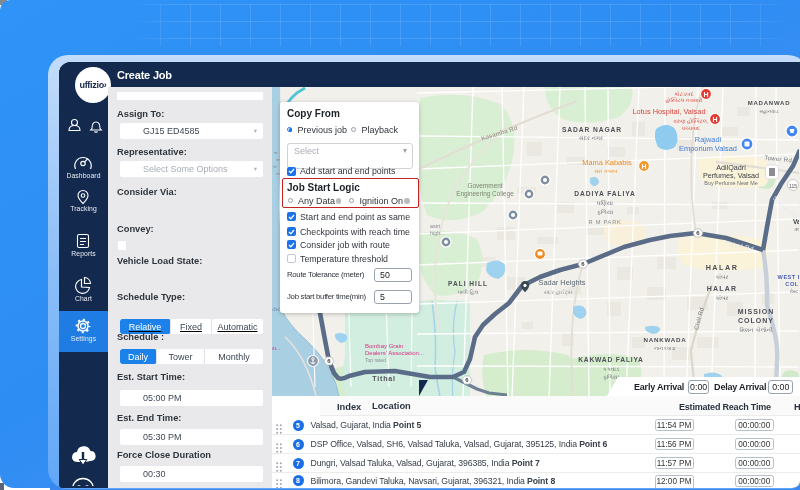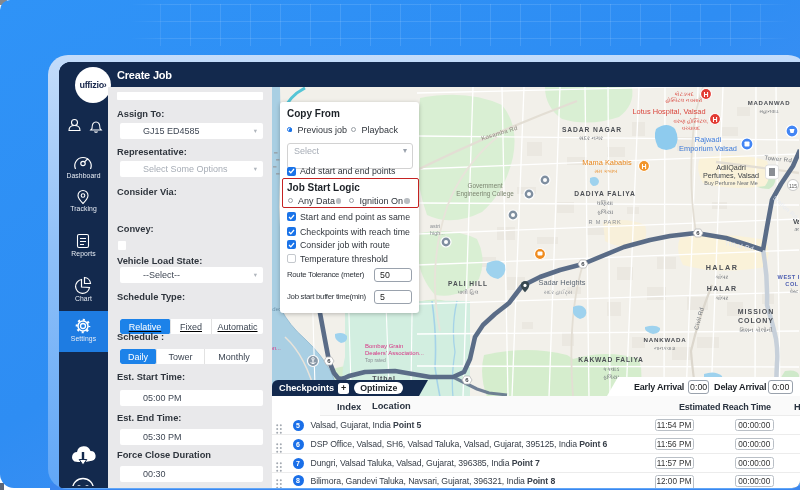--- a/index.html
+++ b/index.html
@@ -333,21 +333,20 @@
   <div class="form" id="form">
    <div style="position:absolute;left:9px;top:4.5px;width:146px;height:8.5px;background:#fff;border-radius:1px;"></div>
    <div class="flabel" style="top:22px;">Assign To:</div>
    <div class="ffield" style="top:36px;">GJ15 ED4585<span class="car">▾</span></div>
    <div class="flabel" style="top:60px;">Representative:</div>
    <div class="ffield" style="top:74px;"><span class="ph">Select Some Options</span><span class="car">▾</span></div>
    <div class="flabel" style="top:100px;">Consider Via:</div>
    <div class="flabel" style="top:137px;">Convey:</div>
    <div style="position:absolute;left:9.5px;top:154px;width:8.5px;height:8.5px;background:#fff;border-radius:1px;"></div>
    <div class="flabel" style="top:169px;">Vehicle Load State:</div>
-   <div class="ffield" style="top:180px;">--Select--<span class="car">▾</span></div>
    <div class="flabel" style="top:205px;">Schedule Type:</div>
    <div class="segc" style="top:232px;text-decoration:underline;">
           <div class="on" style="width:51px;">Relative</div>
           <div style="width:41px;">Fixed</div>
           <div style="width:51px;">Automatic</div>
         </div>
    <div class="flabel" style="top:245px;">Schedule :</div>
    <div class="segc" style="top:262px;">
           <div class="on" style="width:37px;">Daily</div>
           <div style="width:48px;">Tower</div>
@@ -478,25 +477,20 @@
                 <circle cx="1.2" cy="8.8" r="1"></circle>
                 <circle cx="4.8" cy="8.8" r="1"></circle>
               </g>
             </svg></span>
     <span class="numc" style="top:2px;">8</span>
     <span class="loc" style="top:2.5px;">Bilimora, Gandevi Taluka, Navsari, Gujarat, 396321, India <b>Point 8</b></span>
     <span class="tbox" style="left:382.5px;top:1.5px;width:39px;height:28px;line-height:12px;">12:00 PM</span>
     <span class="tbox" style="left:463px;top:1.5px;width:38.5px;height:12px;line-height:12px;">00:00:00</span>
    </div>
   </div>
-  <div class="cpbar" id="cpbar">
-   <span style="color:#fff;font-size:9.2px;font-weight:bold;">Checkpoints</span>
-   <span style="display:inline-block;margin-left:4px;width:11px;height:11px;background:#fff;border-radius:2.5px;color:#222;font-size:9px;line-height:11px;text-align:center;font-weight:bold;">+</span>
-   <span style="display:inline-block;margin-left:5px;height:12px;background:#fff;border-radius:7px;color:#1c2127;font-size:8.8px;font-weight:bold;line-height:12px;padding:0 6px;">Optimize</span>
-  </div>
   <div class="cpslant"></div>
   <div class="eslant"></div>
   <div class="ebar" id="ebar">
    <span style="font-size:9px;letter-spacing:-0.2px;font-weight:bold;color:#1c2127;margin-left:16px;">Early Arrival</span>
    <span class="ibox" style="width:21px;height:14px;font-size:8.8px;line-height:13px;margin-left:4px;">0:00</span>
    <span style="font-size:9px;letter-spacing:-0.2px;font-weight:bold;color:#1c2127;margin-left:5px;">Delay Arrival</span>
    <span class="ibox" style="width:25px;height:14px;font-size:8.8px;line-height:13px;margin-left:2px;">0:00</span>
   </div>
  </div>
 </div>

